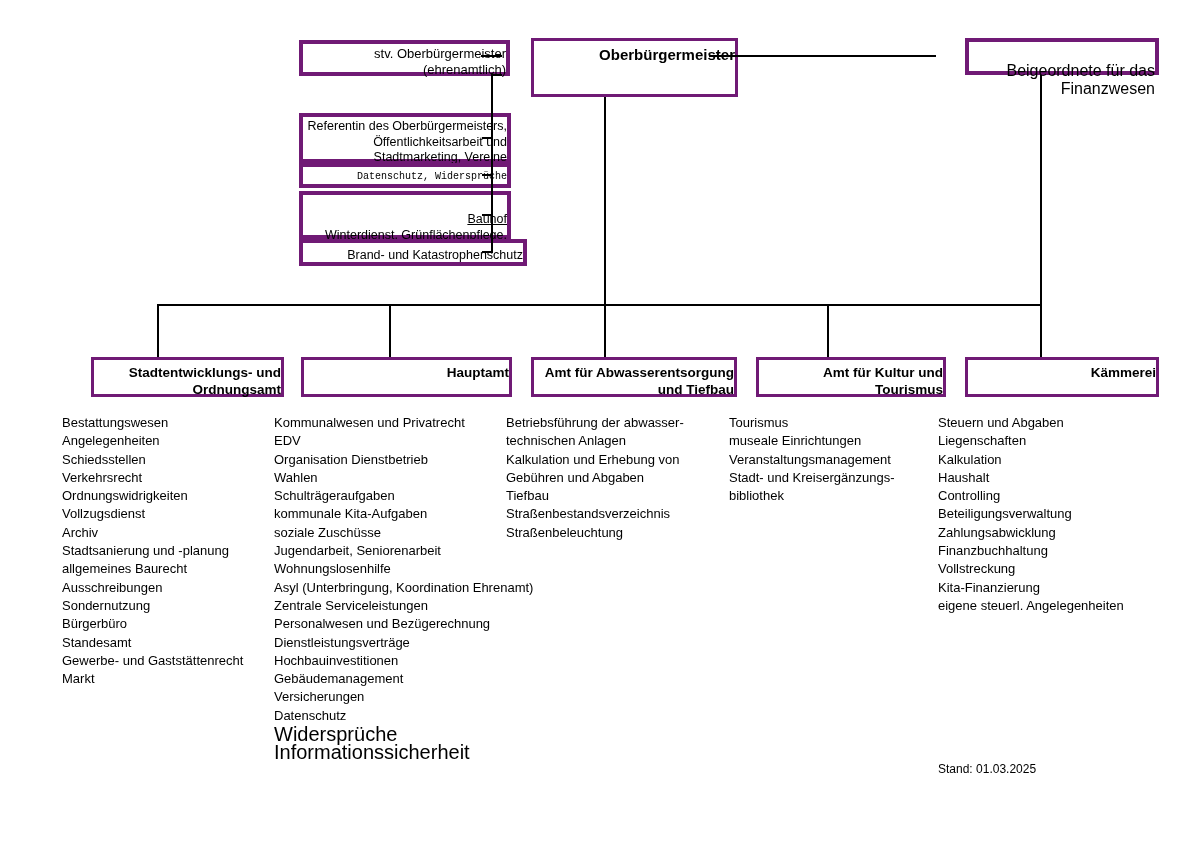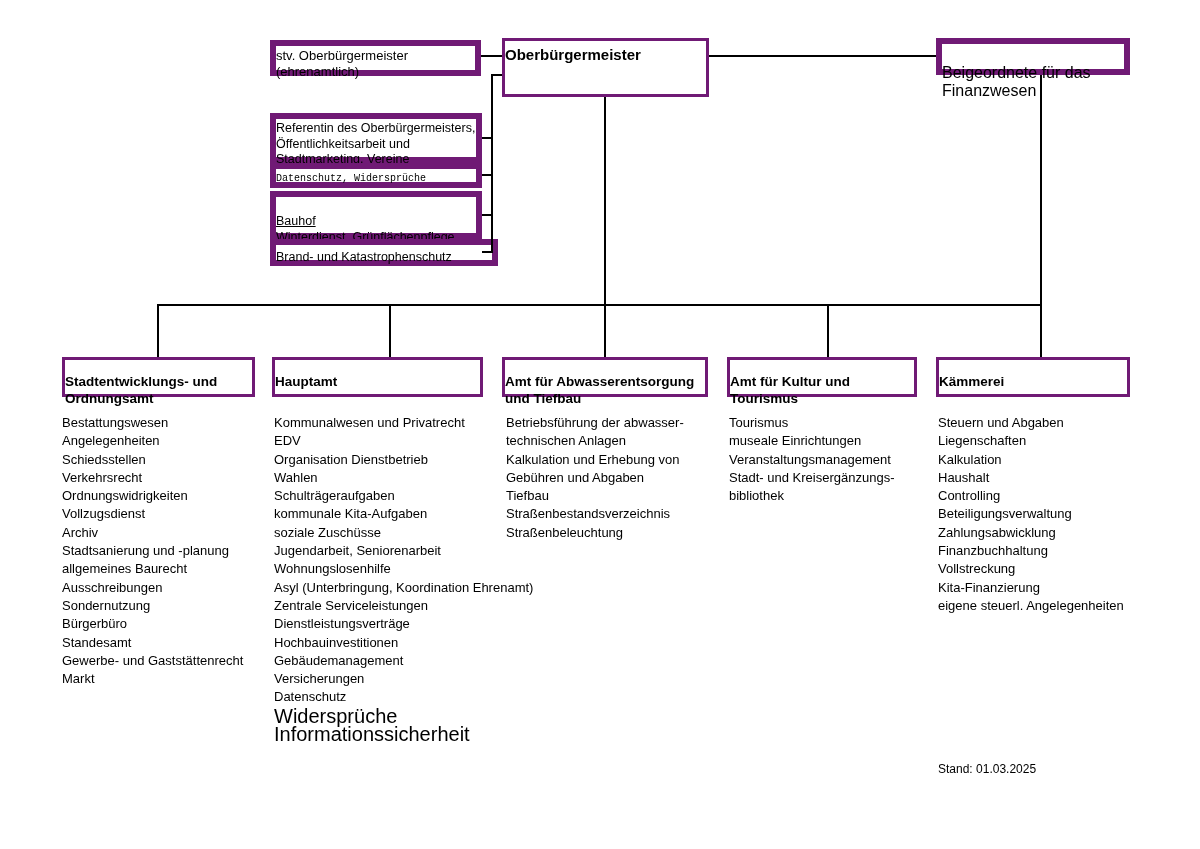--- a/index.html
+++ b/index.html
@@ -1,39 +1,39 @@
 <!DOCTYPE html>
 <html><head>
 <meta charset="utf-8">
 <style>
   html,body { margin:0; padding:0; background:#fff; }
   .canvas {
     position:relative; width:1200px; height:849px; background:#ffffff;
     font-family:"Liberation Sans", sans-serif; color:#000; overflow:hidden;
   }
   .box {
-    position:absolute; border:6px solid #701a75; background:#fff;
-    text-align:left; box-sizing:border-box;
+    position:absolute; border:4px solid #701a75; background:#fff;
+    text-align:right; box-sizing:border-box;margin-left:29px;
   }
   .line { position:absolute; background:#000; }
 
   
   .stv  { left:270px; top:40px;  width:211px; height:36px; font-size:13px;  line-height:16px;  padding-top:2px; }
   .ob   { left:502px; top:38px;  width:207px; height:59px; border-width:3px; font-weight:bold; font-size:15px; padding-top:5px; }
   .beig { left:936px; top:38px;  width:194px; height:37px; font-size:16px;  padding-top:20px; }
 
   
   .ref  { left:270px; top:113px; width:212px; height:50px; font-size:12.5px; line-height:15.5px; padding-top:2px; }
   .dat  { left:270px; top:163px; width:212px; height:25px; font-size:10px; padding-top:4px;font-family:Liberation Mono, monospace; }
   .bau  { left:270px; top:191px; width:212px; height:48px; font-size:12.5px; line-height:15.5px; padding-top:17px; }
   .bau .u { text-decoration:underline; }
   .brd  { left:270px; top:239px; width:228px; height:27px; font-size:12.5px; padding-top:5px; }
 
   
-  .dept { top:357px; height:40px; border-width:3px; font-weight:bold; font-size:13.5px; line-height:17px; padding-top:13px; }
+  .dept { top:357px; height:40px; border-width:3px; font-weight:bold; font-size:13.5px; line-height:17px; padding-top:4px; }
   .d1 { left:62px;  width:193px; }
   .d2 { left:272px; width:211px; }
   .d3 { left:502px; width:206px; }
   .d4 { left:727px; width:190px; }
   .d5 { left:936px; width:194px; }
 
   
   .dept-list { position:absolute; top:414px; font-size:13px; line-height:18.3px; white-space:nowrap; }
   .dept-list .large { font-size:20px; }
   .l1 { left:62px; }
@@ -109,20 +109,21 @@
       <div>EDV</div>
       <div>Organisation Dienstbetrieb</div>
       <div>Wahlen</div>
       <div>Schulträgeraufgaben</div>
       <div>kommunale Kita-Aufgaben</div>
       <div>soziale Zuschüsse</div>
       <div>Jugendarbeit, Seniorenarbeit</div>
       <div>Wohnungslosenhilfe</div>
       <div>Asyl (Unterbringung, Koordination Ehrenamt)</div>
       <div>Zentrale Serviceleistungen</div>
+      <div>Personalwesen und Bezügerechnung</div>
       <div>Dienstleistungsverträge</div>
       <div>Hochbauinvestitionen</div>
       <div>Gebäudemanagement</div>
       <div>Versicherungen</div>
       <div>Datenschutz</div>
       <div class="large">Widersprüche</div>
       <div class="large">Informationssicherheit</div>
     </div>
   <div class="dept-list l3">
       <div>Betriebsführung der abwasser-</div>

